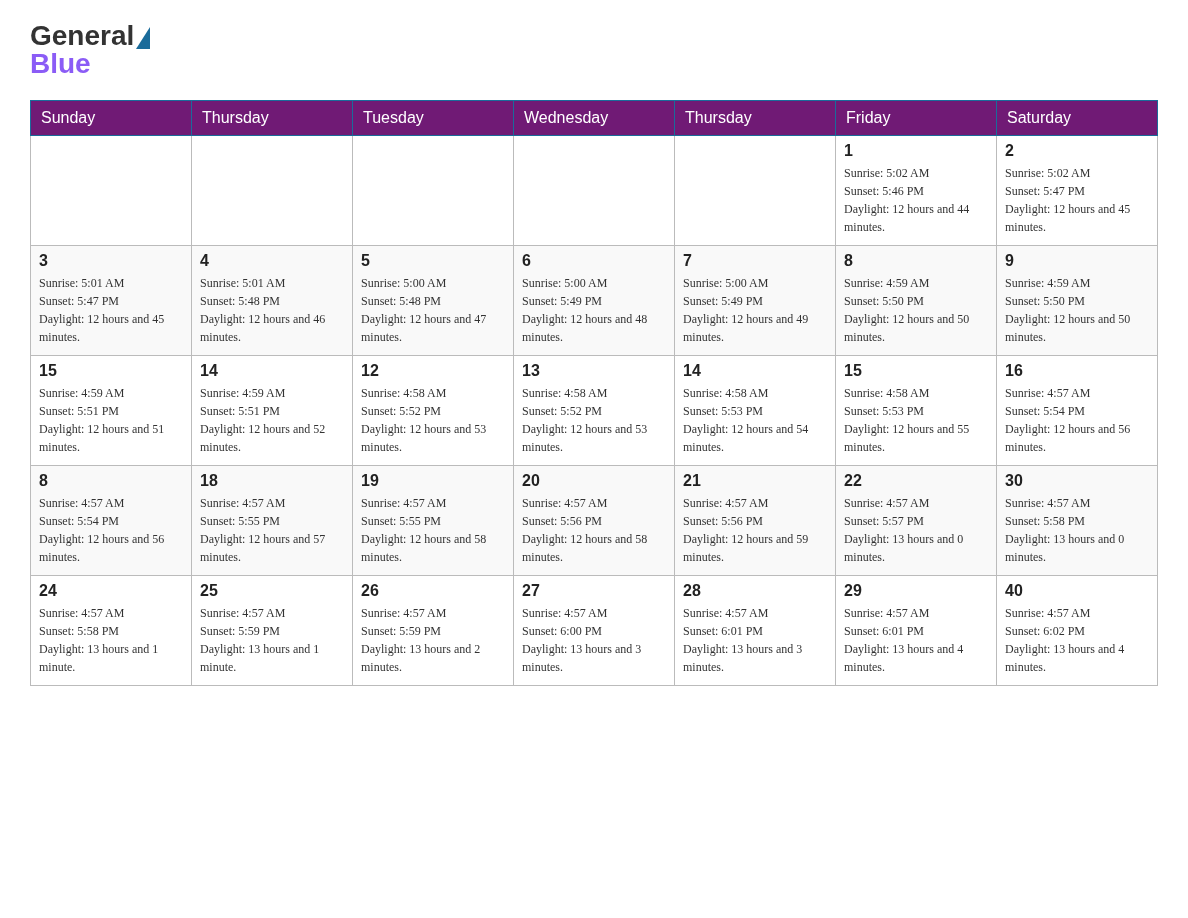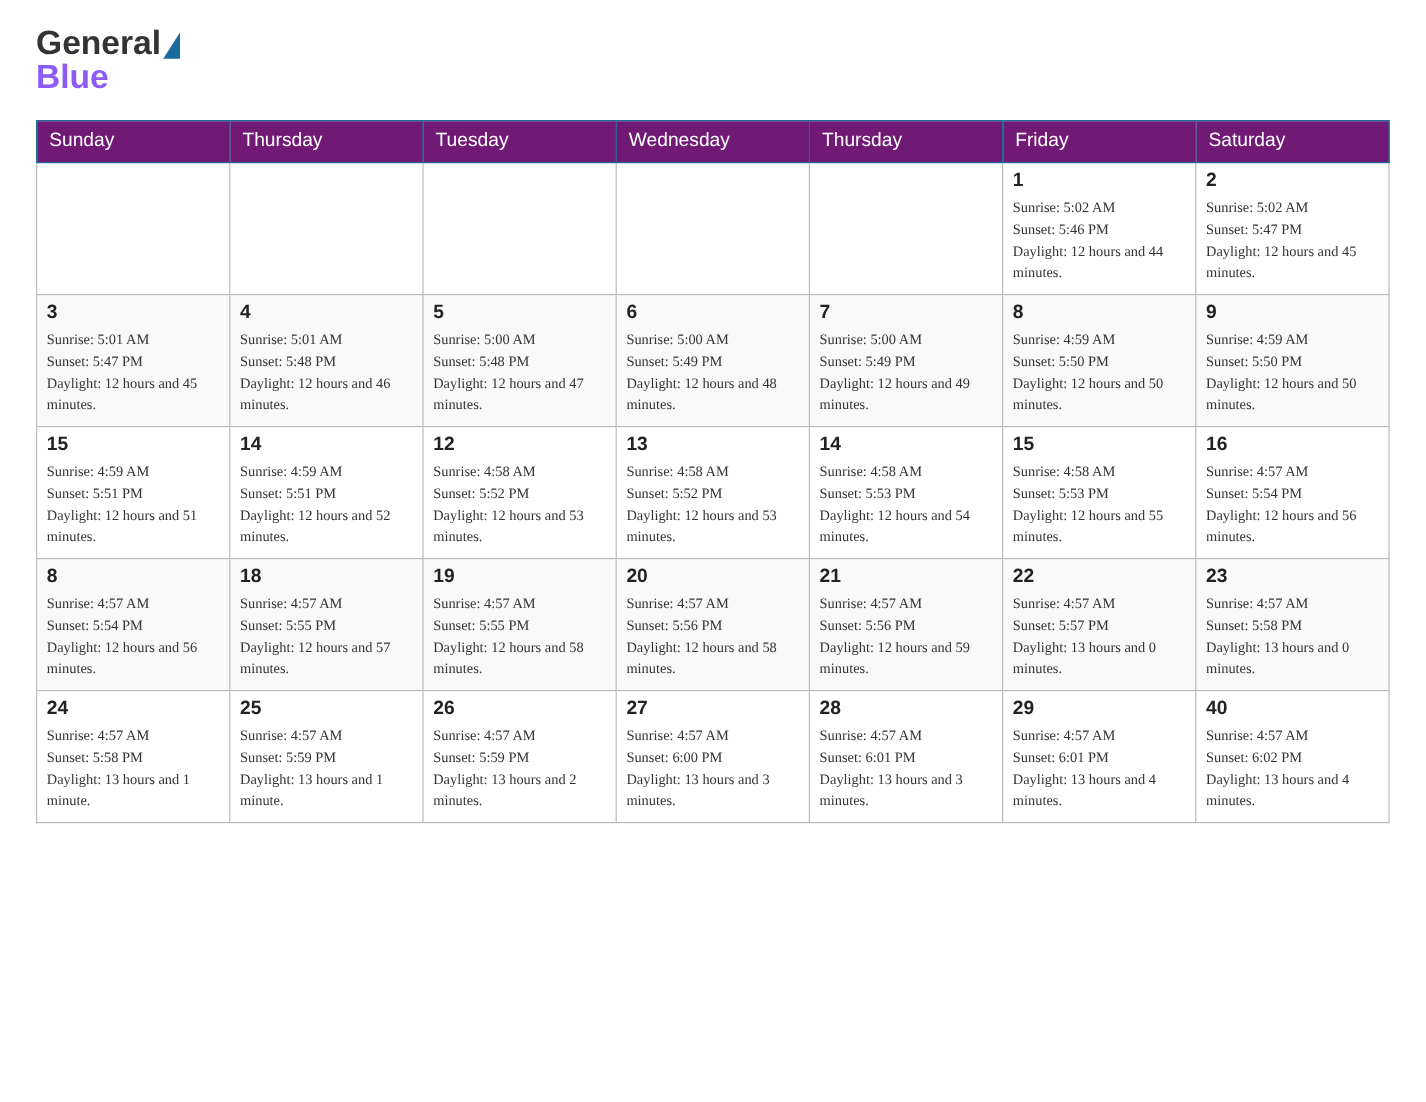--- a/index.html
+++ b/index.html
@@ -269,21 +269,21 @@
 Sunset: 5:56 PM
 Daylight: 12 hours and 59 minutes.</div>
         </td>
         <td>
           <span class="day-number">22</span>
           <div class="day-info" style="white-space: pre-line;">Sunrise: 4:57 AM
 Sunset: 5:57 PM
 Daylight: 13 hours and 0 minutes.</div>
         </td>
         <td>
-          <span class="day-number">23</span>
+          <span class="day-number">30</span>
           <div class="day-info" style="white-space: pre-line;">Sunrise: 4:57 AM
 Sunset: 5:58 PM
 Daylight: 13 hours and 0 minutes.</div>
         </td>
       </tr>
       <tr>
         <td>
           <span class="day-number">24</span>
           <div class="day-info" style="white-space: pre-line;">Sunrise: 4:57 AM
 Sunset: 5:58 PM

